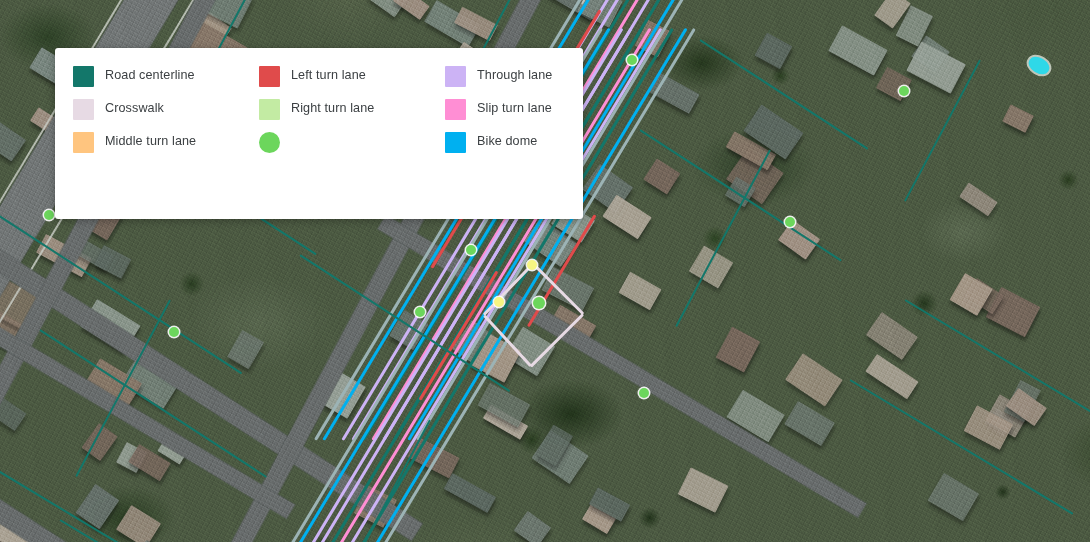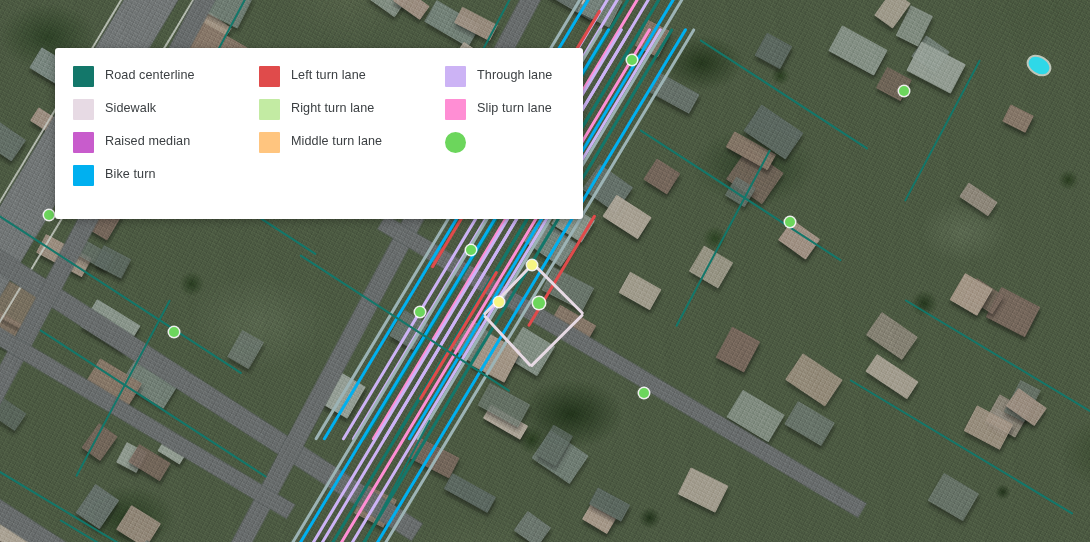--- a/index.html
+++ b/index.html
@@ -358,42 +358,38 @@
       <span class="swatch" style="background: rgb(224, 75, 75);"></span>
       <span class="legend-label">Left turn lane</span>
     </div>
 
     <div class="legend-item">
       <span class="swatch" style="background: rgb(204, 179, 245);"></span>
       <span class="legend-label">Through lane</span>
     </div>
     <div class="legend-item">
       <span class="swatch" style="background: rgb(231, 218, 228);"></span>
-      <span class="legend-label">Sidewalk</span>
+      <span class="legend-label">Crosswalk</span>
     </div>
     <div class="legend-item">
       <span class="swatch" style="background: rgb(195, 235, 163);"></span>
       <span class="legend-label">Right turn lane</span>
     </div>
 
     <div class="legend-item">
       <span class="swatch" style="background: rgb(255, 142, 212);"></span>
       <span class="legend-label">Slip turn lane</span>
     </div>
     <div class="legend-item">
-      <span class="swatch" style="background: rgb(200, 92, 204);"></span>
-      <span class="legend-label">Raised median</span>
-    </div>
-    <div class="legend-item">
       <span class="swatch" style="background: rgb(255, 197, 127);"></span>
       <span class="legend-label">Middle turn lane</span>
     </div>
 
     <div class="legend-item">
       <span class="swatch circle" style="background: rgb(108, 214, 92);"></span>
     </div>
     <div class="legend-item">
       <span class="swatch" style="background: rgb(0, 176, 240);"></span>
-      <span class="legend-label">Bike turn</span>
+      <span class="legend-label">Bike dome</span>
     </div>
 
   </div>
 </div>
 
 </body></html>

